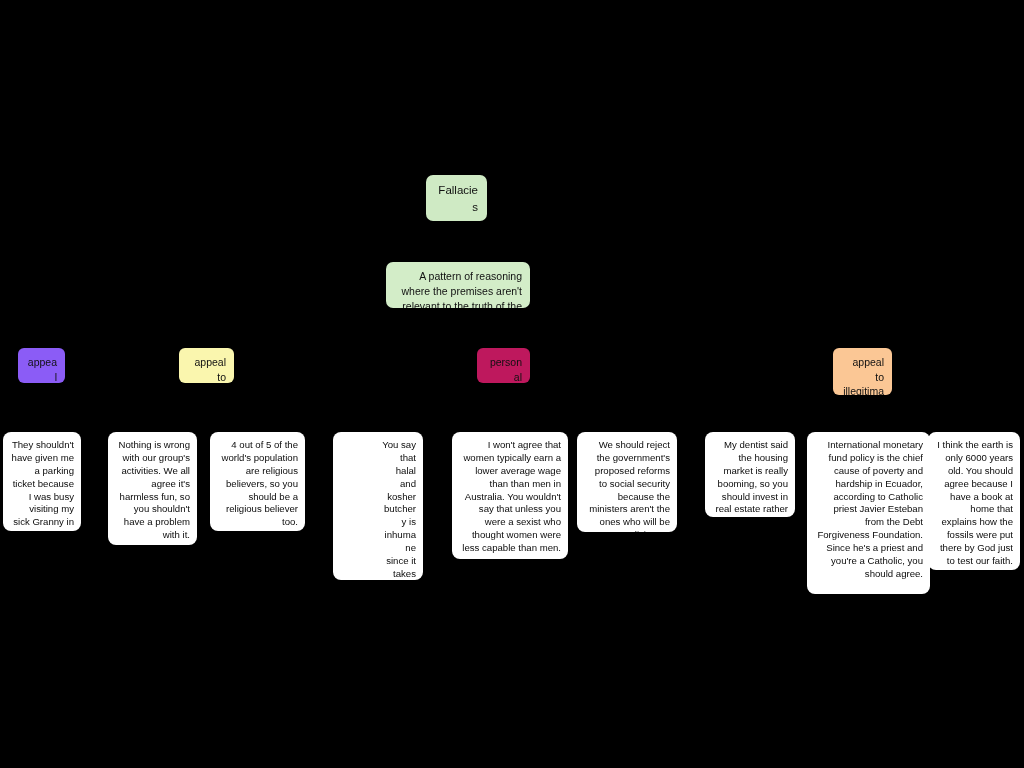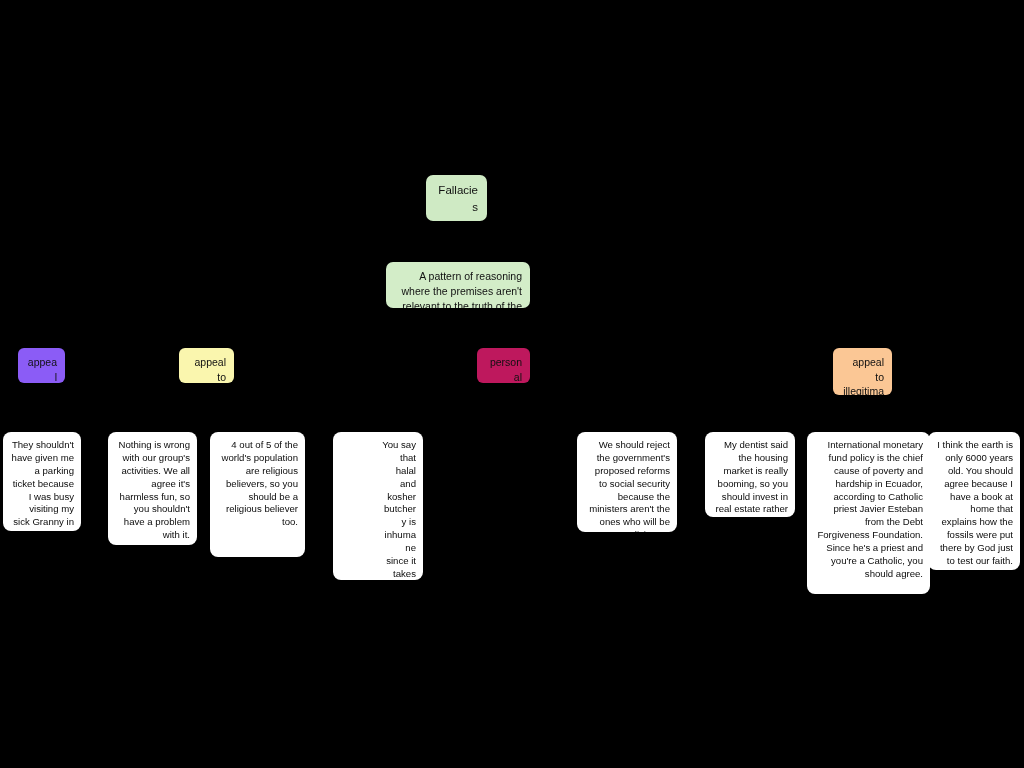--- a/index.html
+++ b/index.html
@@ -95,24 +95,25 @@
 attack</div>
 
   <div class="node cat orange" style="left:833px; top:348px; width:59px; height:47px;">appeal to
 illegitimate
 authority</div>
 
   <div class="node example" style="left:3px; top:432px; width:78px; height:99px;">They shouldn't have given me a parking ticket because I was busy visiting my sick Granny in hospital.</div>
 
   <div class="node example" style="left:108px; top:432px; width:89px; height:113px;">Nothing is wrong with our group's activities. We all agree it's harmless fun, so you shouldn't have a problem with it.</div>
 
-  <div class="node example" style="left:210px; top:432px; width:95px; height:125px;">4 out of 5 of the world's population are religious believers, so you should be a religious believer too.</div>
+  <div class="node example" style="left:210px; top:432px; width:95px; height:99px;">4 out of 5 of the world's population are religious believers, so you should be a religious believer too.</div>
 
   <div class="node example" style="left:333px; top:432px; width:90px; height:148px;padding-left:48px;">You say that halal and kosher butchery is inhumane since it takes up to 15 minutes for the conscious animals to bleed to death. But only someone prejudiced against Jews and Muslims would say this.</div>
 
+  <div class="node example" style="left:452px; top:432px; width:116px; height:127px;">I won't agree that women typically earn a lower average wage than than men in Australia. You wouldn't say that unless you were a sexist who thought women were less capable than men.</div>
 
   <div class="node example" style="left:577px; top:432px; width:100px; height:100px;">We should reject the government's proposed reforms to social security because the ministers aren't the ones who will be living on government benefits.</div>
 
   <div class="node example" style="left:705px; top:432px; width:90px; height:85px;">My dentist said the housing market is really booming, so you should invest in real estate rather than shares.</div>
 
   <div class="node example" style="left:807px; top:432px; width:123px; height:162px;">International monetary fund policy is the chief cause of poverty and hardship in Ecuador, according to Catholic priest Javier Esteban from the Debt Forgiveness Foundation. Since he's a priest and you're a Catholic, you should agree.</div>
 
   <div class="node example" style="left:928px; top:432px; width:92px; height:138px;">I think the earth is only 6000 years old. You should agree because I have a book at home that explains how the fossils were put there by God just to test our faith.</div>
 
 </div>

